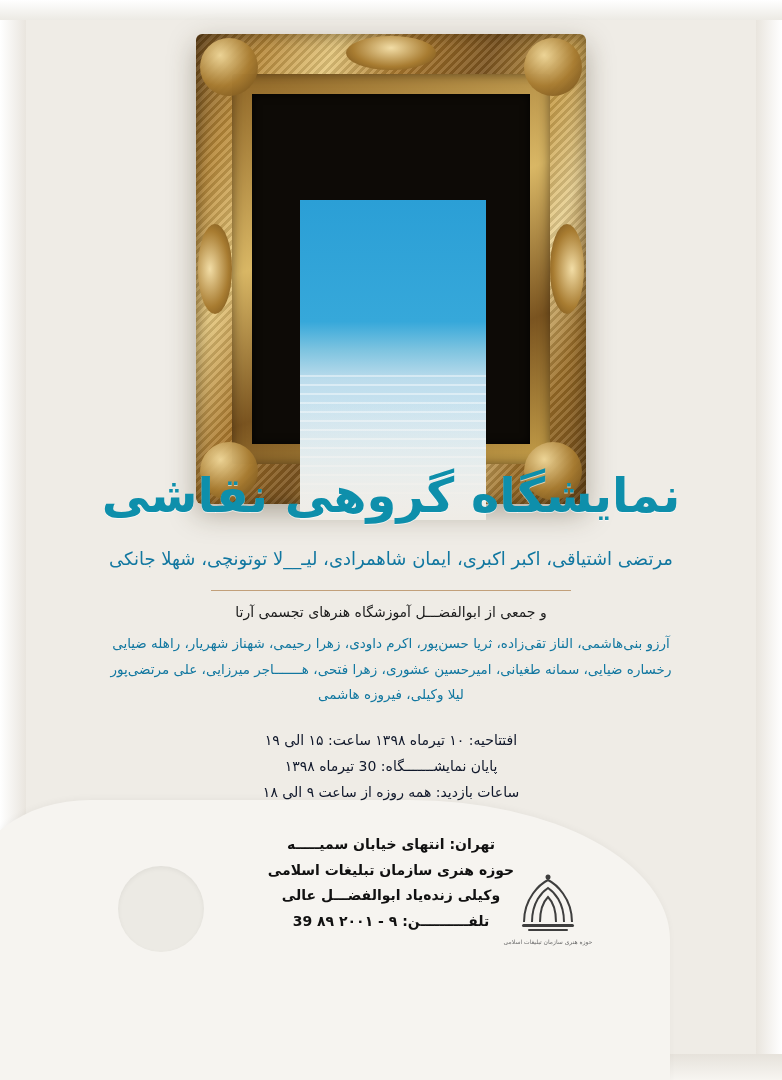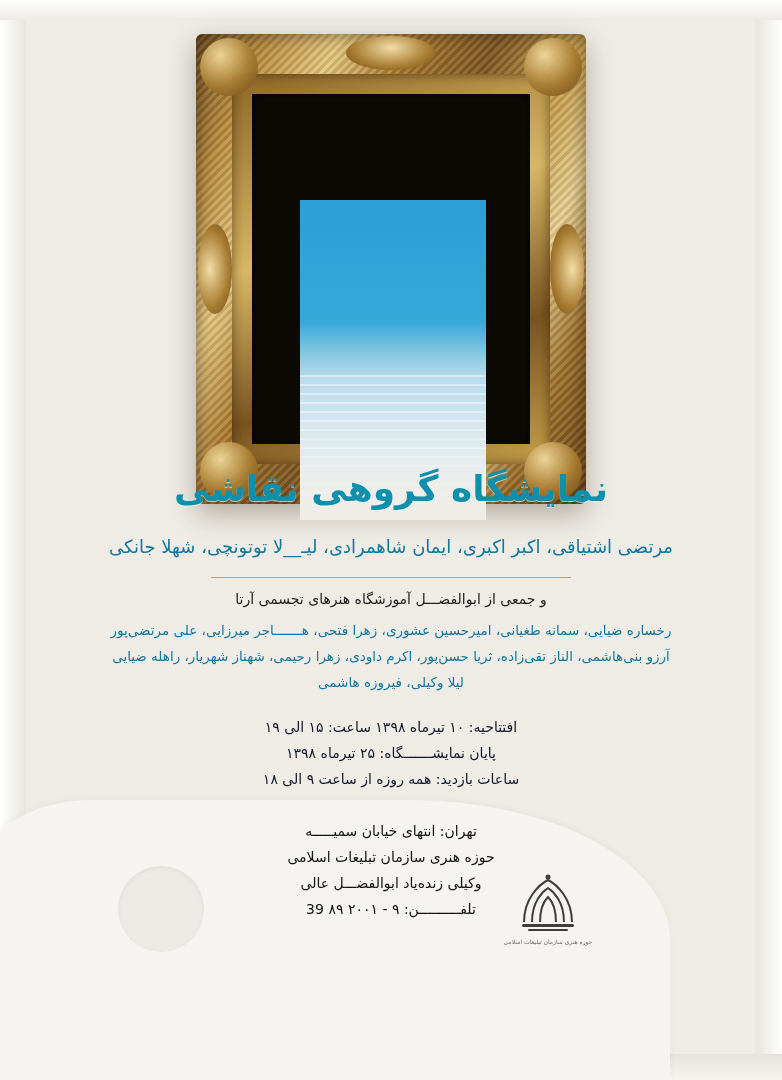--- a/index.html
+++ b/index.html
@@ -180,21 +180,21 @@
   .content {
     position: absolute;
     left: 0; right: 0;
     top: 470px;
     text-align: center;
     direction: rtl;
   }
 
   .title {
     color: #0e8fab;
-    font-size: 36px;
+    font-size: 48px;
     font-weight: bold;
     letter-spacing: -1px;
     line-height: 1.05;
     margin: 0 0 22px 0;
     text-shadow: 0 1px 0 rgba(255,255,255,0.6);
   }
 
   .artists-main {
     color: #1177a0;
     font-size: 18px;
@@ -229,20 +229,21 @@
     font-size: 14px;
     line-height: 1.85;
     margin: 20px 0 0 0;
   }
 
   .venue {
     color: #111111;
     font-size: 14px;
     line-height: 1.85;
     margin: 26px 0 0 0;
+    font-weight: bold;
   }
 
   .logo {
     position: absolute;
     left: 510px;
     top: 868px;
     width: 76px;
     height: 76px;
     opacity: 0.9;
   }
@@ -301,28 +302,28 @@
 
     <div class="artists-main">
       <div>مرتضی اشتیاقی، اکبر اکبری، ایمان شاهمرادی، لیـ__لا توتونچی، شهلا جانکی</div>
     </div>
 
     <div class="divider"></div>
 
     <div class="subtitle">و جمعی از ابوالفضـــل آموزشگاه هنرهای تجسمی آرتا</div>
 
     <div class="artists-secondary">
+      <div>آرزو بنی‌هاشمی، الناز تقی‌زاده، ثریا حسن‌پور، اکرم داودی، زهرا رحیمی، شهناز شهریار، راهله ضیایی</div>
       <div>رخساره ضیایی، سمانه طغیانی، امیرحسین عشوری، زهرا فتحی، هـــــــاجر میرزایی، علی مرتضی‌پور</div>
-      <div>آرزو بنی‌هاشمی، الناز تقی‌زاده، ثریا حسن‌پور، اکرم داودی، زهرا رحیمی، شهناز شهریار، راهله ضیایی</div>
       <div>لیلا وکیلی، فیروزه هاشمی</div>
     </div>
 
     <div class="schedule">
       <div>افتتاحیه: ۱۰ تیرماه ۱۳۹۸ ساعت: ۱۵ الی ۱۹</div>
-      <div>پایان نمایشـــــــگاه: ۲۵ تیرماه ۱۳۹۸</div>
+      <div>پایان نمایشـــــــگاه: 30 تیرماه ۱۳۹۸</div>
       <div>ساعات بازدید: همه روزه از ساعت ۹ الی ۱۸</div>
     </div>
 
     <div class="venue">
       <div>تهران: انتهای خیابان سمیـــــه</div>
       <div>حوزه هنری سازمان تبلیغات اسلامی</div>
       <div>وکیلی زنده‌یاد ابوالفضـــل عالی</div>
       <div>تلفــــــــــن: ۹ - ۲۰۰۱ ۸۹ 39</div>
     </div>
 

